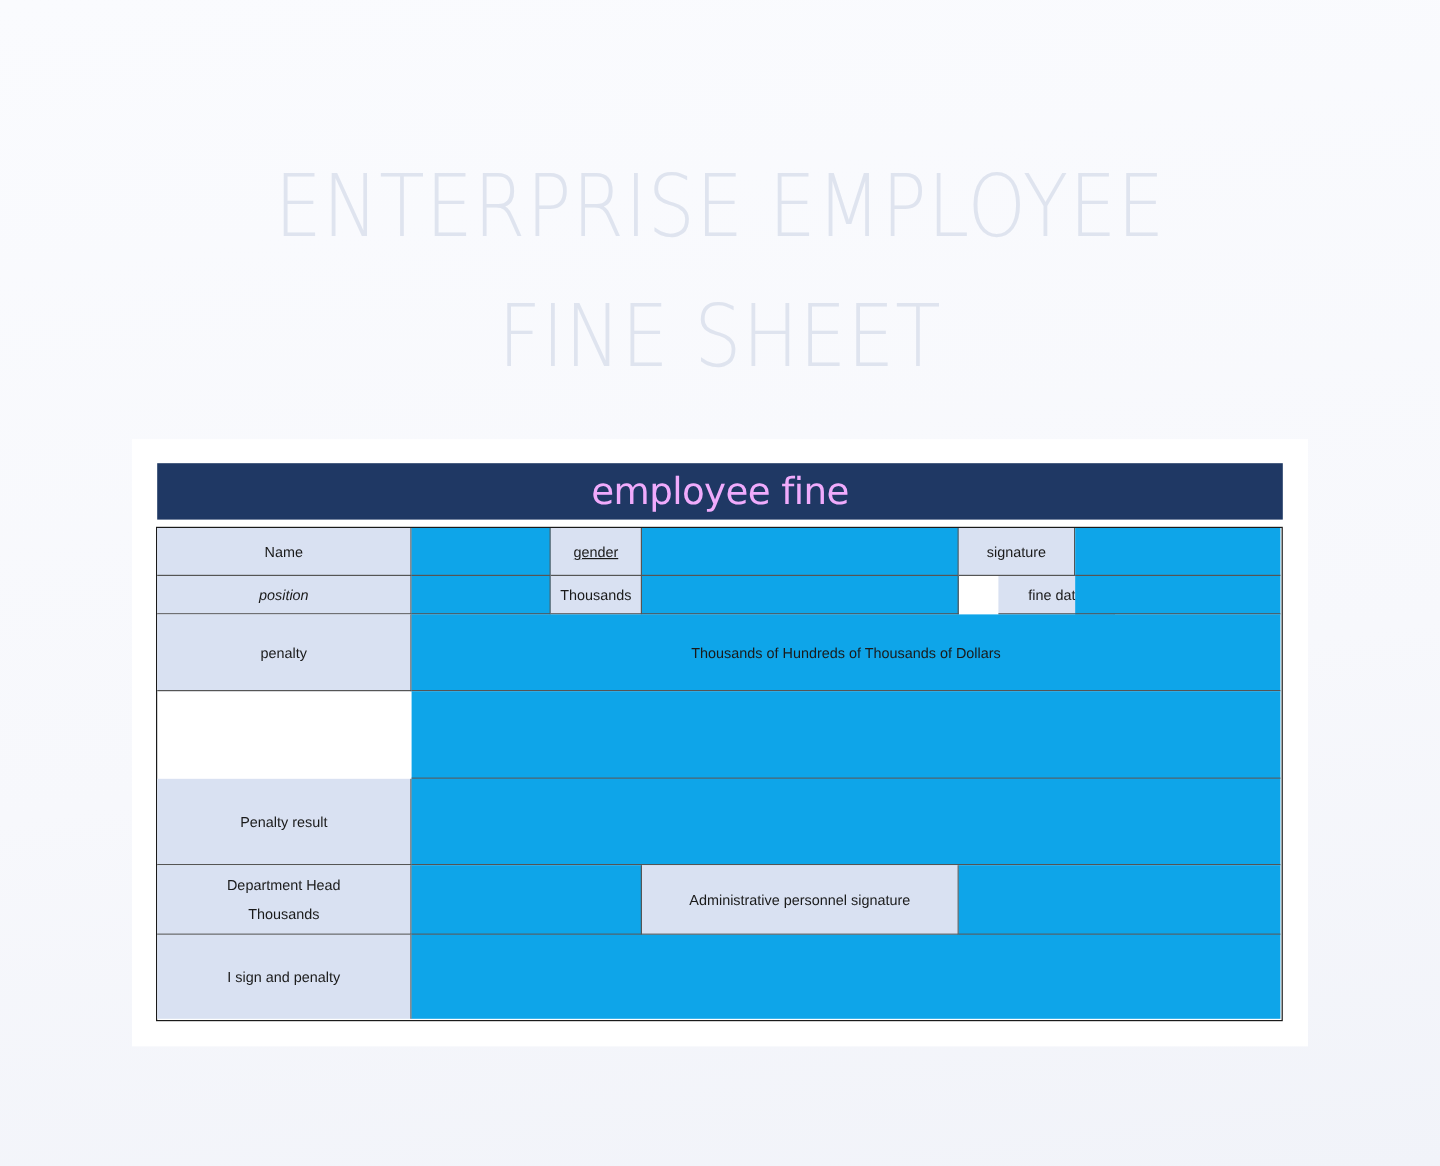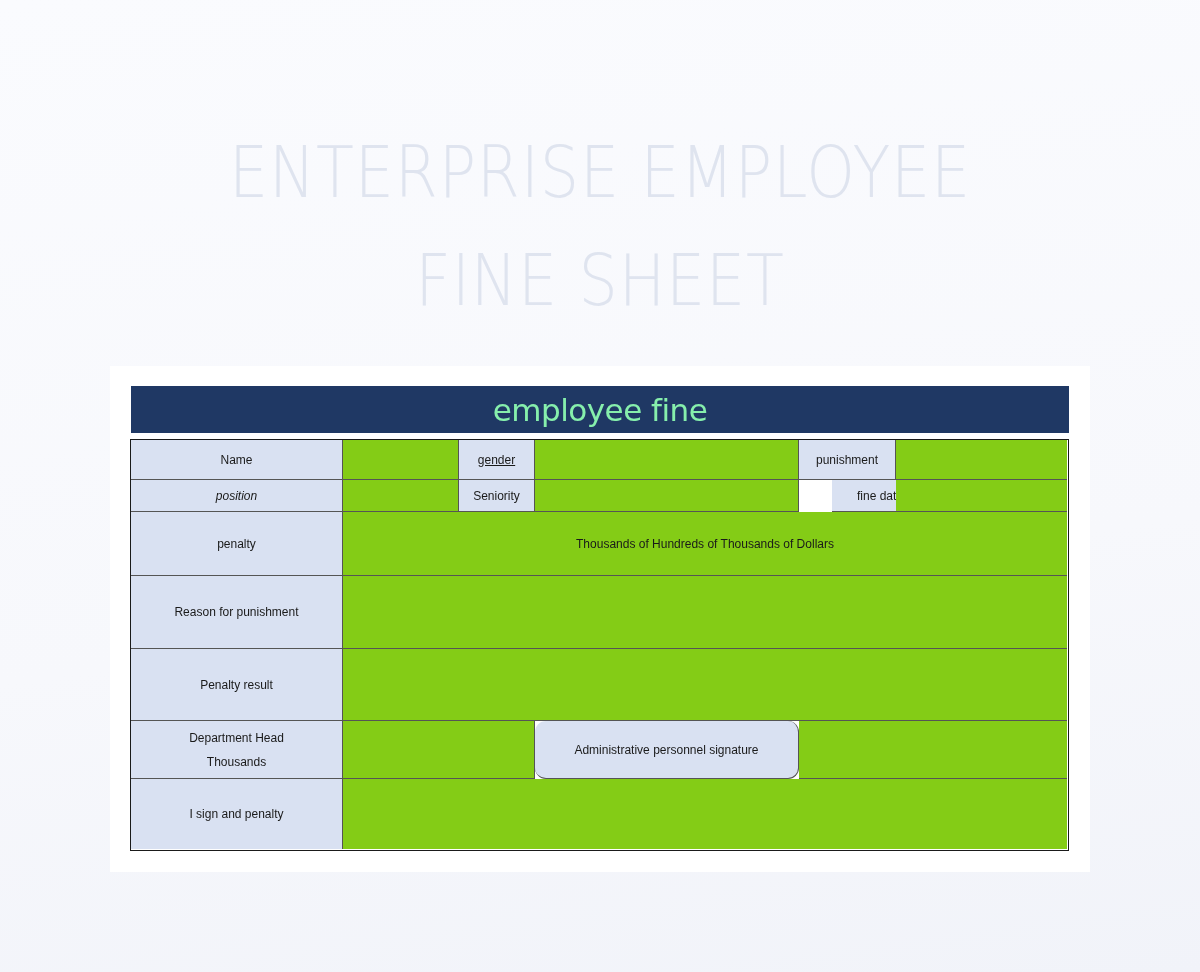--- a/index.html
+++ b/index.html
@@ -15,76 +15,75 @@
     font-family:"DejaVu Sans", sans-serif; font-weight:300;
     font-size:72px; line-height:108px; letter-spacing:1px;
     transform: scaleX(0.86); transform-origin:center;
   }
   .card {
     position:absolute; left:110px; top:366px; width:980px; height:506px;
     background:#ffffff;
   }
   .banner {
     position:absolute; left:21px; top:20px; width:938px; height:47px;
-    background:#1f3864; color:#86efac;
+    background:#1f3864; color:#f0abfc;
     display:flex; align-items:center; justify-content:center;
     font-size:31px; font-family:"DejaVu Sans", sans-serif; letter-spacing:-0.5px;
   }
   .grid {
     position:absolute; left:20px; top:73px; width:939px; height:412px;
     border:1.5px solid #1a1a1a; box-sizing:border-box;
   }
   .cell {
     position:absolute; box-sizing:border-box;
     display:flex; align-items:center; justify-content:center; text-align:center;
     font-size:12px; color:#1a1a1a; line-height:24px;
     border-right:1.5px solid #555; border-bottom:1.5px solid #555;
   }
   .lbl { background:#d9e1f2; }
-  .val { background:#84cc16;text-align:center; }
+  .val { background:#0ea5e9;text-align:center; }
   .noR { border-right:none; }
   .noB { border-bottom:none; }
 </style>
 </head>
 <body>
 
 <div class="page-title">
   <div>ENTERPRISE EMPLOYEE</div>
   <div>FINE SHEET</div>
 </div>
 
 <div class="card">
   <div class="banner">employee fine</div>
 
   <div class="grid">
 
     <div class="cell lbl" style="left:0;top:0;width:212px;height:40px;">Name</div>
     <div class="cell val" style="left:212px;top:0;width:116px;height:40px;"></div>
     <div class="cell lbl" style="left:328px;top:0;width:76px;height:40px;text-decoration:underline;">gender</div>
     <div class="cell val" style="left:404px;top:0;width:264px;height:40px;"></div>
-    <div class="cell lbl" style="left:668px;top:0;width:97px;height:40px;">punishment</div>
+    <div class="cell lbl" style="left:668px;top:0;width:97px;height:40px;">signature</div>
     <div class="cell val noR" style="left:765px;top:0;width:171px;height:40px;"></div>
 
     <div class="cell lbl" style="left:0;top:40px;width:212px;height:32px;font-style:italic;">position</div>
     <div class="cell val" style="left:212px;top:40px;width:116px;height:32px;"></div>
-    <div class="cell lbl" style="left:328px;top:40px;width:76px;height:32px;">Seniority</div>
+    <div class="cell lbl" style="left:328px;top:40px;width:76px;height:32px;">Thousands</div>
     <div class="cell val" style="left:404px;top:40px;width:264px;height:32px;"></div>
     <div class="cell lbl" style="left:701px;top:40px;width:97px;height:32px;">fine date</div>
     <div class="cell val noR" style="left:765px;top:40px;width:171px;height:32px;"></div>
 
     <div class="cell lbl" style="left:0;top:72px;width:212px;height:64px;">penalty</div>
     <div class="cell val noR" style="left:212px;top:72px;width:724px;height:64px;">Thousands of Hundreds of Thousands of Dollars</div>
 
-    <div class="cell lbl" style="left:0;top:136px;width:212px;height:73px;">Reason for punishment</div>
     <div class="cell val noR" style="left:212px;top:136px;width:724px;height:73px;"></div>
 
     <div class="cell lbl" style="left:0;top:209px;width:212px;height:72px;">Penalty result</div>
     <div class="cell val noR" style="left:212px;top:209px;width:724px;height:72px;"></div>
 
     <div class="cell lbl" style="left:0;top:281px;width:212px;height:58px;padding:0 30px;">Department Head Thousands</div>
     <div class="cell val" style="left:212px;top:281px;width:192px;height:58px;"></div>
-    <div class="cell lbl" style="left:404px;top:281px;width:264px;height:58px;padding:0 36px;border-radius:11px;">Administrative personnel signature</div>
+    <div class="cell lbl" style="left:404px;top:281px;width:264px;height:58px;padding:0 36px;">Administrative personnel signature</div>
     <div class="cell val noR" style="left:668px;top:281px;width:268px;height:58px;"></div>
 
     <div class="cell lbl noB" style="left:0;top:339px;width:212px;height:70px;">I sign and penalty</div>
     <div class="cell val noR noB" style="left:212px;top:339px;width:724px;height:70px;"></div>
   </div>
 </div>
 
 </body></html>

